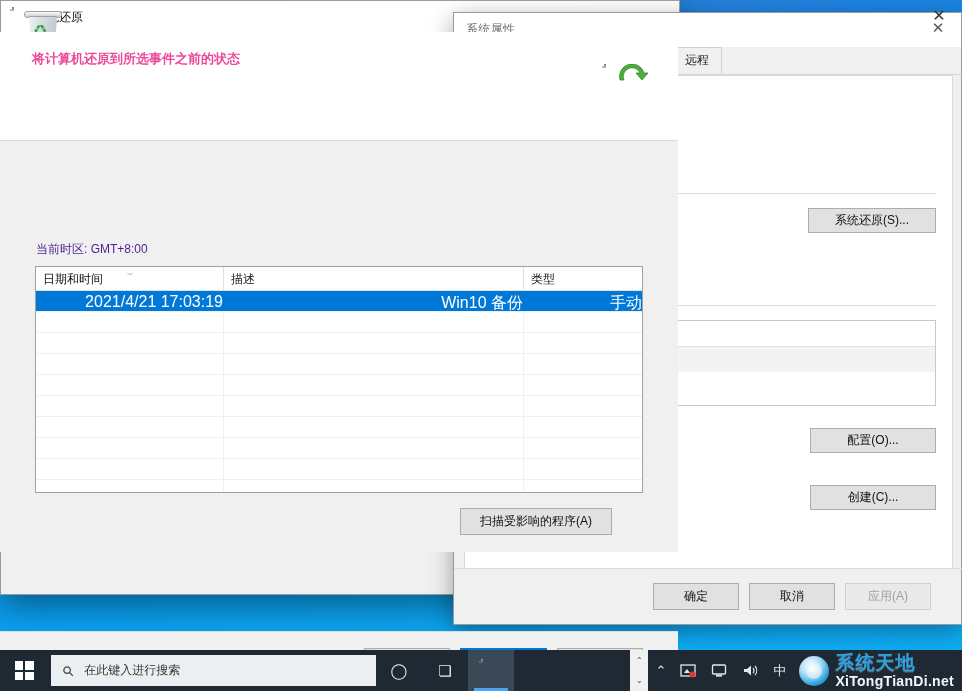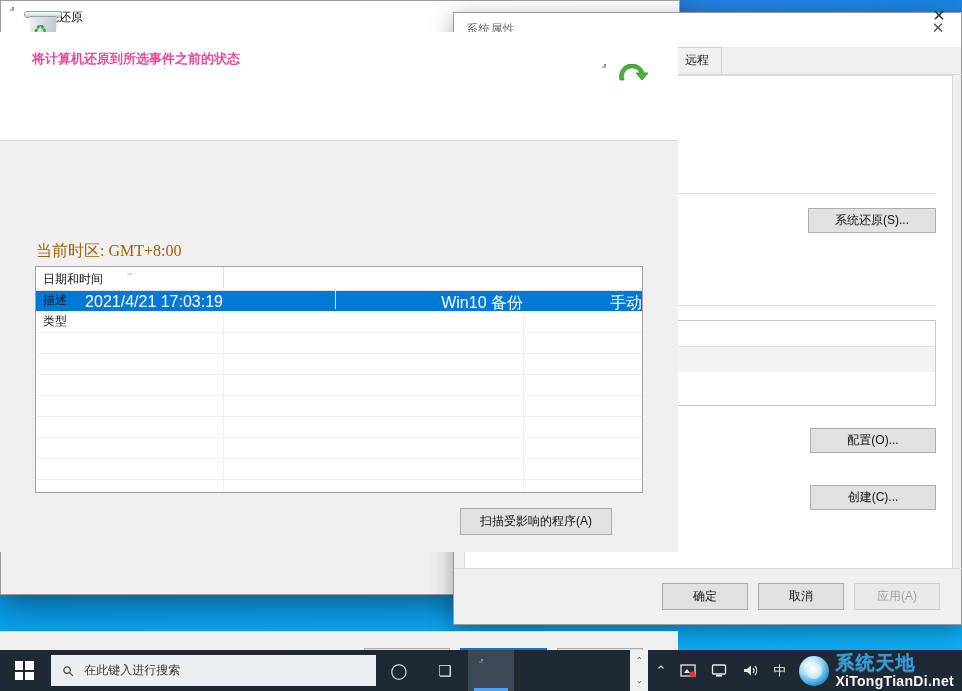--- a/index.html
+++ b/index.html
@@ -140,21 +140,21 @@
     padding: 4px 8px; color: #111;
   }
   .sp-listbox-row {
     padding: 4px 8px; background: #f3f3f3; color: #111;
   }
   #sp-footer {
     position: absolute; left: 0; bottom: 0;
     width: 509px; height: 56px;
     border-top: 1px solid #dcdcdc;
     display: flex; align-items: center; justify-content: flex-end;
-    gap: 10px; padding-right: 23px;
+    gap: 10px; padding-right: 32px;
   }
   #sp-footer .btn { min-width: 86px; height: 27px; }
 
   
   #sysrestore {
     left: 14px; top: 43px;
     width: 680px; height: 595px;
     background: #f0f0f0;
     border: 1px solid #9a9a9a;
     box-shadow: 0 10px 34px rgba(0,0,0,0.45);
@@ -186,35 +186,34 @@
     position: absolute; right: 20px; top: 34px;
     width: 54px; height: 48px;
   }
   #sr-content {
     position: absolute; left: 0; top: 141px;
     width: 678px; height: 411px;
     background: #f0f0f0;
   }
   #sr-tz {
     position: absolute; left: 36px; top: 100px;
-    font-size: 16px; color: #a16207; font-family: Liberation Serif, serif;
+    font-size: 12px; color: #4c1d95;
   }
   #sr-list {
     position: absolute; left: 35px; top: 125px;
     width: 608px; height: 227px;
     background: #fff;
     border: 1px solid #a0a0a0;
     overflow: hidden;
   }
   #sr-list-head {
     display: flex; height: 24px;
     border-bottom: 1px solid #e0e0e0;
     background: #fff;
     position: relative;
-    flex-direction: column;
   }
   #sr-list-head .hcell {
     font-size: 12px; color: #111;
     padding: 4px 0 0 7px;
     border-right: 1px solid #e0e0e0;
     position: relative;
   }
   .sort-chevron {
     position: absolute; left: 50%; top: 0px;
     font-size: 9px; color: #b4b4b4; transform: translateX(-50%) scaleX(1.5);

